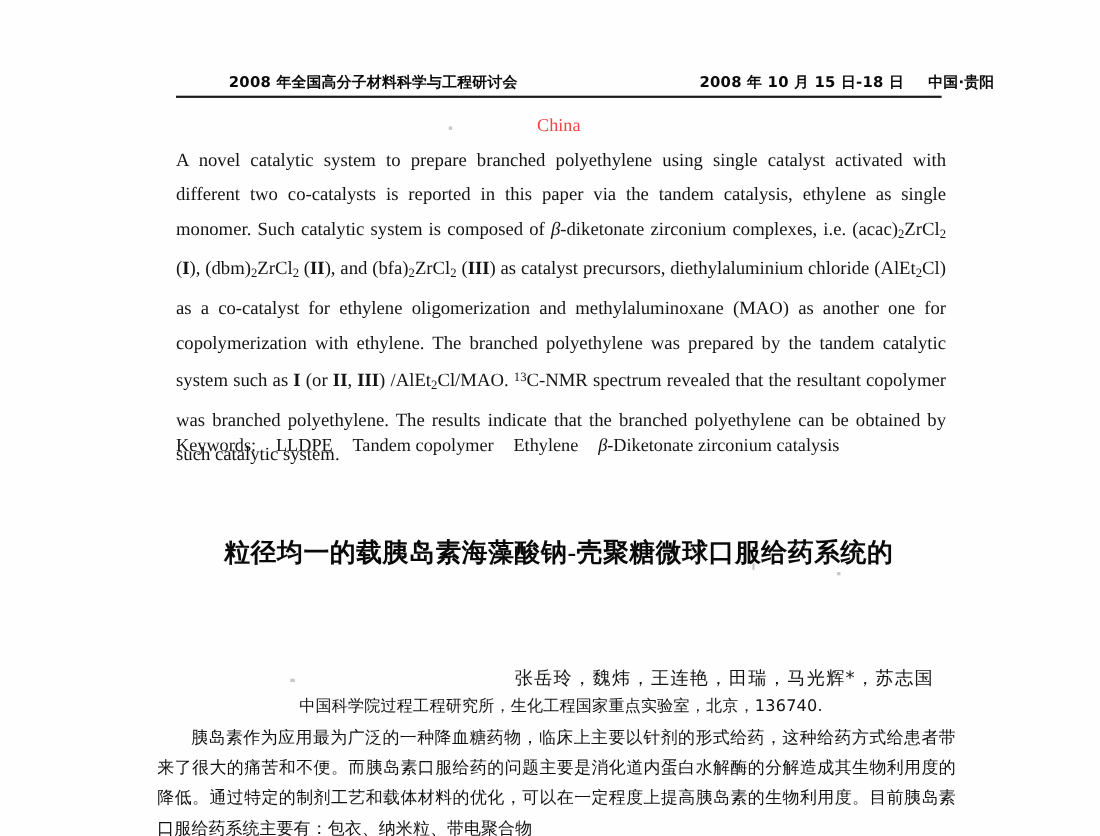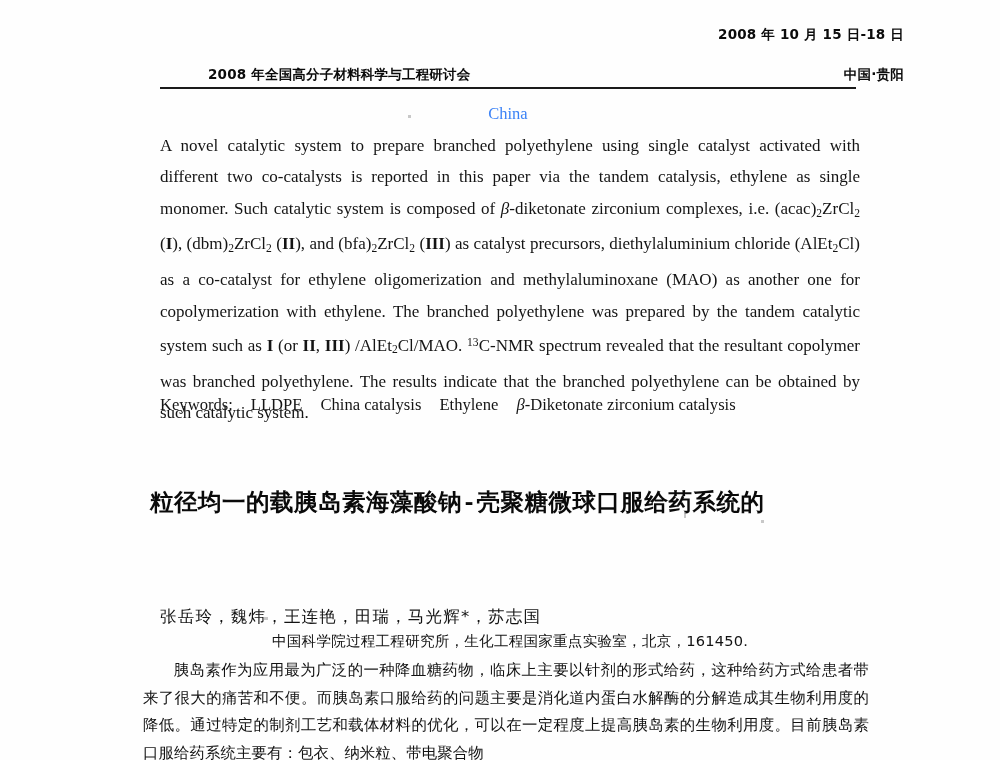--- a/index.html
+++ b/index.html
@@ -39,40 +39,39 @@
     display: flex;
     align-items: flex-end;
     justify-content: space-between;
     white-space: nowrap;
     margin-left: 48px;
   }
   .header-right {
     display: flex;
     align-items: flex-end;
     gap: 22px;
-    flex-direction: column;
   }
   .header-rule {
     position: absolute;
     left: 160px;
     top: 87px;
     width: 696px;
     height: 0;
     border-top: 2.4px solid #1a1a1a;
   }
 
   
   .china-line {
     position: absolute;
     left: 160px;
     top: 104px;
     width: 696px;
     text-align: center;
     font-size: 16.5px;
-    color: #3b82f6;
+    color: #ef4444;
   }
   .abstract {
     position: absolute;
     left: 160px;
     top: 130px;
     width: 700px;
     font-size: 17px;
     line-height: 31.3px;
     text-align: justify;
     text-justify: inter-word;
@@ -99,35 +98,35 @@
   }
   .keywords .kw-label { font-weight: normal; }
   .keywords .kw-item { margin-left: 18px; text-align: right; }
 
   
   .cn-title {
     position: absolute;
     left: 150px;
     top: 478px;
     width: 716px;
-    text-align: left;
-    font-family: Liberation Mono, monospace;
+    text-align: center;
+    font-family: Liberation Serif, serif;
     font-weight: bold;
     font-size: 23.5px;
     line-height: 51px;
     letter-spacing: 0.5px;
     color: #0a0a0a;
   }
 
   .cn-authors {
     position: absolute;
-    left: 160px;
+    left: 149px;
     top: 606px;
     width: 700px;
-    text-align: left;
+    text-align: right;
     font-family: "DejaVu Sans", sans-serif;
     font-size: 16.5px;
     letter-spacing: 1.2px;
     color: #121212;
   }
   .cn-affil {
     position: absolute;
     left: 160px;
     top: 632px;
     width: 700px;
@@ -174,29 +173,29 @@
   </div>
   <div class="header-rule"></div>
 
   <div class="china-line">China</div>
 
   <div class="abstract">
     <p><span>A novel catalytic system to prepare branched polyethylene using single catalyst activated with different two co-catalysts is reported in this paper via the tandem catalysis, ethylene as single monomer. Such catalytic system is composed of </span><span class="ital">β</span><span>-diketonate zirconium complexes, i.e. (acac)</span><sub>2</sub><span>ZrCl</span><sub>2</sub><span> (</span><span class="bold">I</span><span>), (dbm)</span><sub>2</sub><span>ZrCl</span><sub>2</sub><span> (</span><span class="bold">II</span><span>), and (bfa)</span><sub>2</sub><span>ZrCl</span><sub>2</sub><span> (</span><span class="bold">III</span><span>) as catalyst precursors, diethylaluminium chloride (AlEt</span><sub>2</sub><span>Cl) as a co-catalyst for ethylene oligomerization and methylaluminoxane (MAO) as another one for copolymerization with ethylene. The branched polyethylene was prepared by the tandem catalytic system such as </span><span class="bold">I</span><span> (or </span><span class="bold">II</span><span>, </span><span class="bold">III</span><span>) /AlEt</span><sub>2</sub><span>Cl/MAO. </span><sup>13</sup><span>C-NMR spectrum revealed that the resultant copolymer was branched polyethylene. The results indicate that the branched polyethylene can be obtained by such catalytic system.</span></p>
   </div>
 
   <div class="keywords">
-    <span class="kw-label">Keywords:</span><span class="kw-item">LLDPE</span><span class="kw-item">China catalysis</span><span class="kw-item">Ethylene</span><span class="kw-item ital">β</span><span>-Diketonate zirconium catalysis</span>
+    <span class="kw-label">Keywords:</span><span class="kw-item">LLDPE</span><span class="kw-item">Tandem copolymer</span><span class="kw-item">Ethylene</span><span class="kw-item ital">β</span><span>-Diketonate zirconium catalysis</span>
   </div>
 
   <div class="cn-title">
     <div>粒径均一的载胰岛素海藻酸钠-壳聚糖微球口服给药系统的</div>
   </div>
 
   <div class="cn-authors">张岳玲，魏炜，王连艳，田瑞，马光辉*，苏志国</div>
-  <div class="cn-affil">中国科学院过程工程研究所，生化工程国家重点实验室，北京，161450.</div>
+  <div class="cn-affil">中国科学院过程工程研究所，生化工程国家重点实验室，北京，136740.</div>
 
   <div class="cn-body">
     <p>胰岛素作为应用最为广泛的一种降血糖药物，临床上主要以针剂的形式给药，这种给药方式给患者带来了很大的痛苦和不便。而胰岛素口服给药的问题主要是消化道内蛋白水解酶的分解造成其生物利用度的降低。通过特定的制剂工艺和载体材料的优化，可以在一定程度上提高胰岛素的生物利用度。目前胰岛素口服给药系统主要有：包衣、纳米粒、带电聚合物</p>
   </div>
 
   <div class="speck" style="left:408px;top:115px;width:3px;height:3px;"></div>
   <div class="speck" style="left:264px;top:617px;width:4px;height:3px;"></div>
   <div class="speck" style="left:684px;top:512px;width:2px;height:6px;"></div>
   <div class="speck" style="left:761px;top:520px;width:3px;height:3px;"></div>
 </div>

